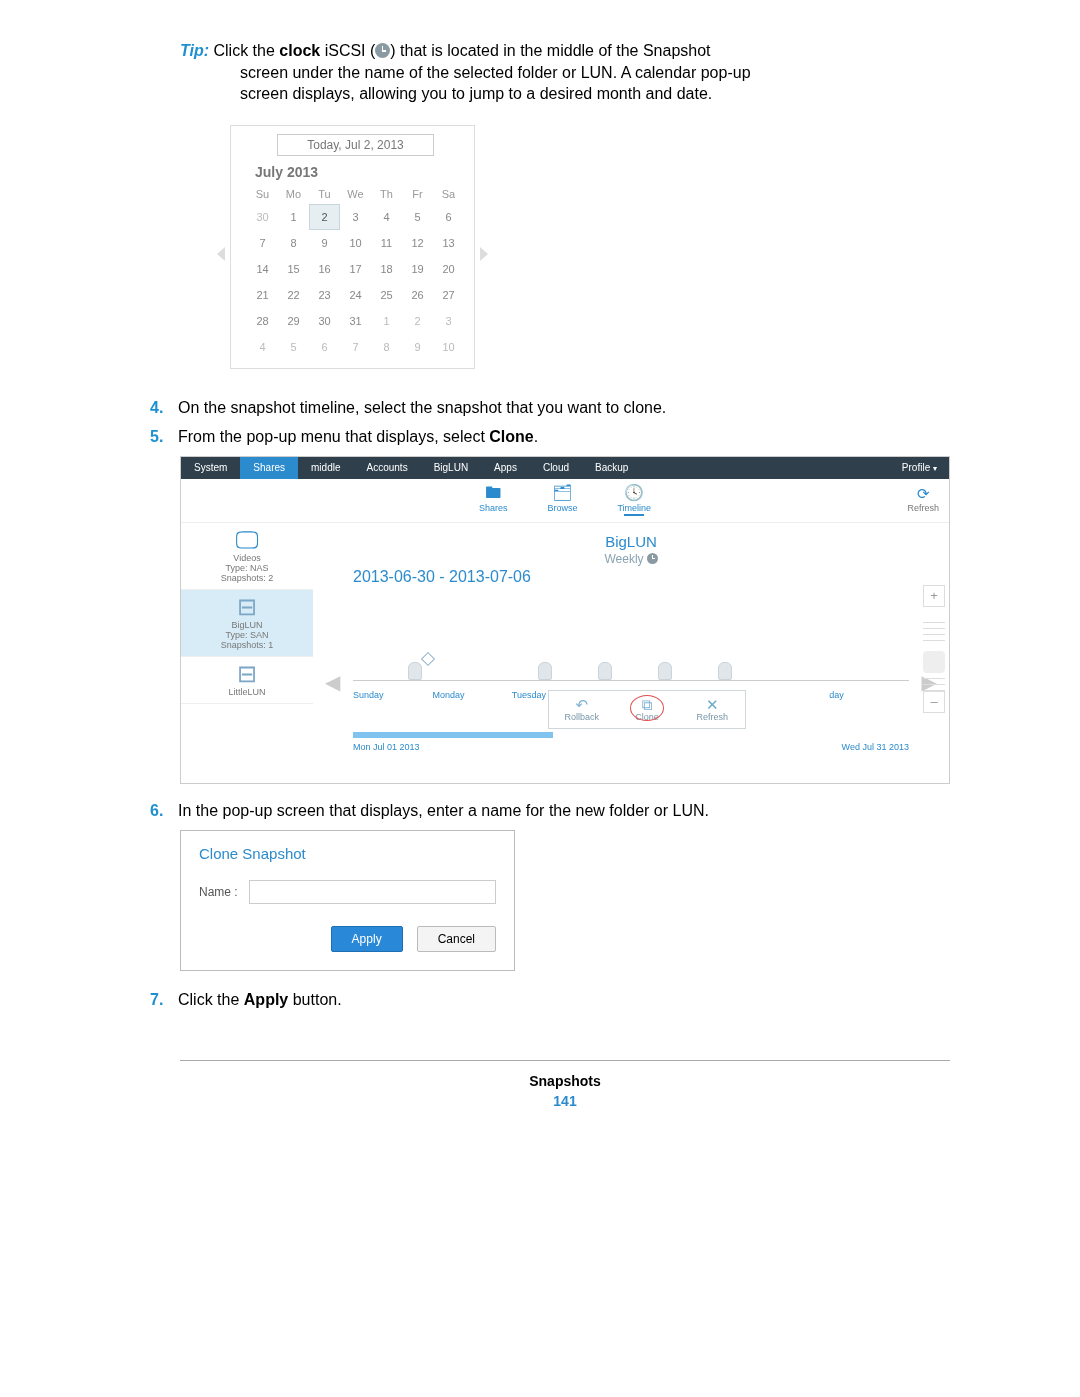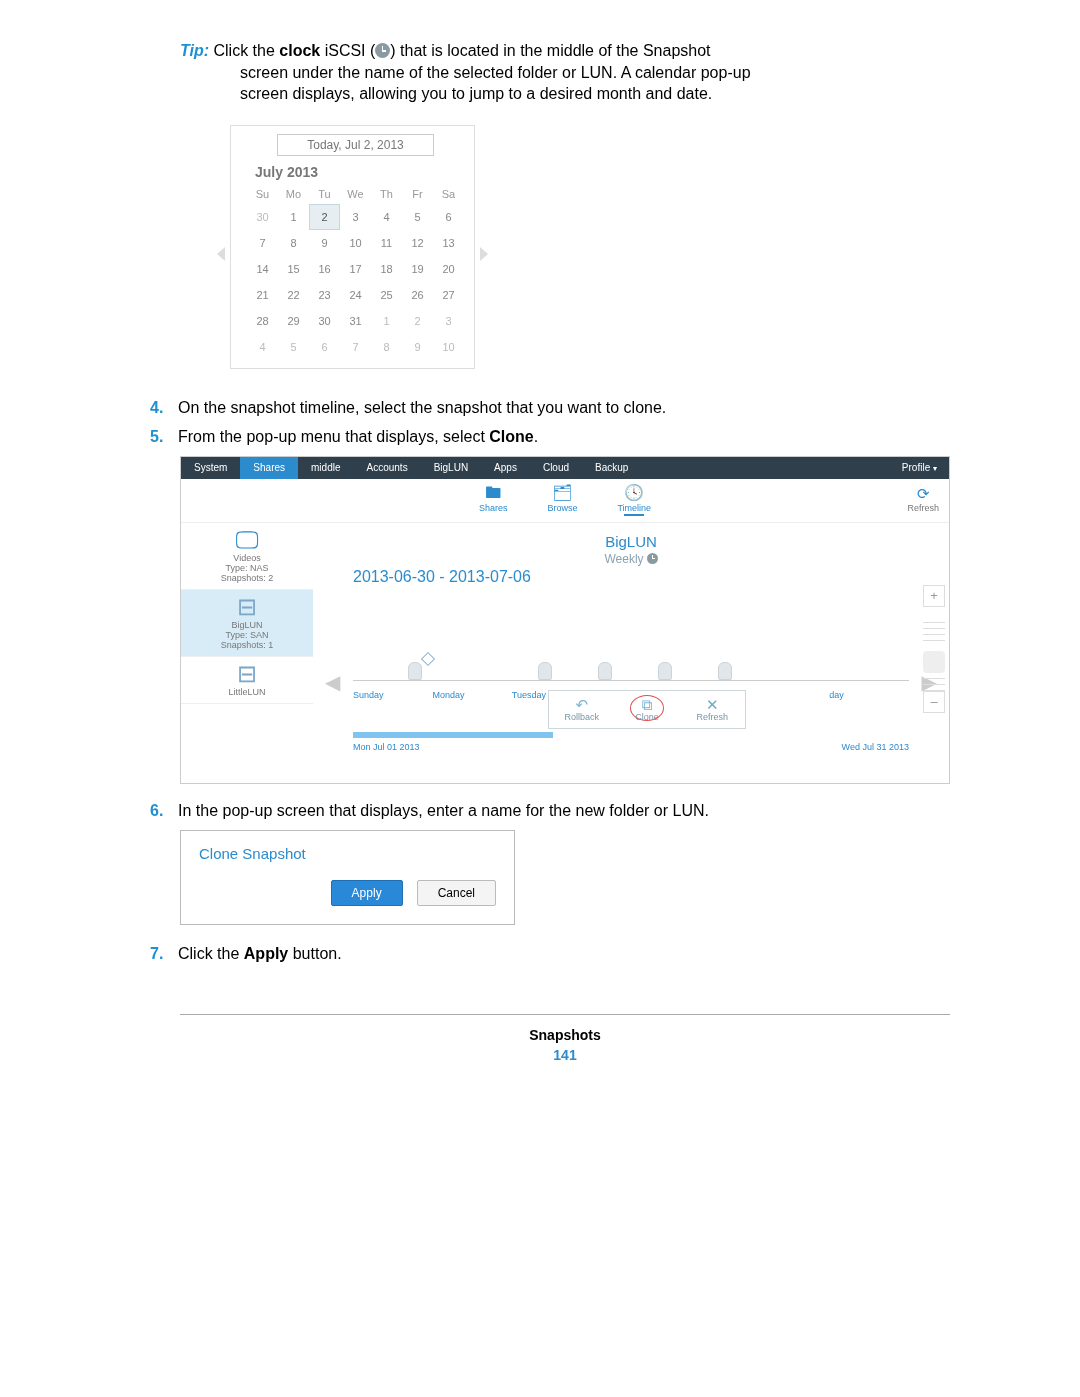--- a/index.html
+++ b/index.html
@@ -304,20 +304,24 @@
   </div>
 </div>
 
 <div class="step">
   <div class="step-num">6.</div>
   <div class="step-text">In the pop-up screen that displays, enter a name for the new folder or LUN.</div>
 </div>
 
 <div class="dialog">
   <div class="dlg-title">Clone Snapshot</div>
+  <div class="dlg-row">
+    <div class="dlg-label">Name :</div>
+    <input class="dlg-input" type="text" style="">
+  </div>
   <div class="dlg-buttons">
     <button class="btn primary">Apply</button>
     <button class="btn">Cancel</button>
   </div>
 </div>
 
 <div class="step">
   <div class="step-num">7.</div>
   <div class="step-text">
     <span>Click the </span><span class="bold">Apply</span><span> button.</span>

